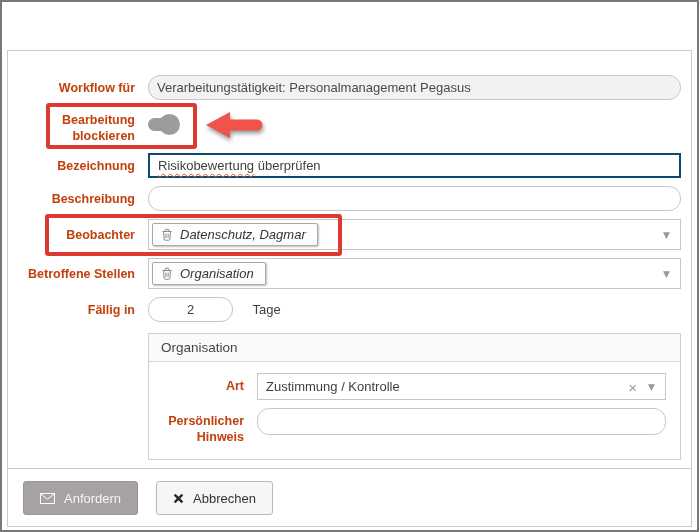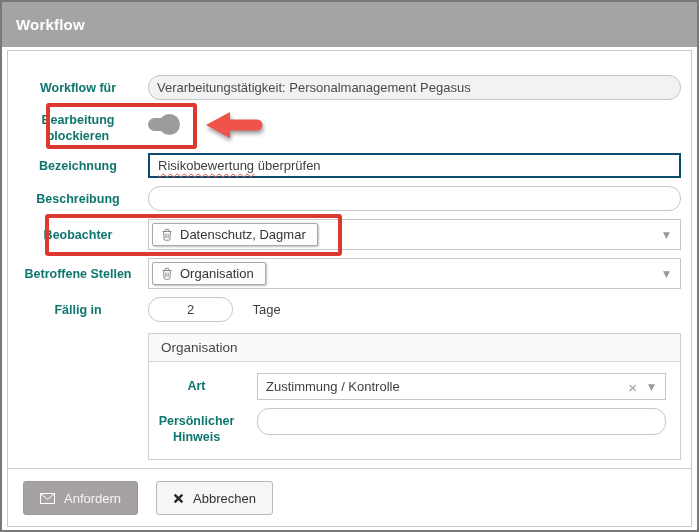--- a/index.html
+++ b/index.html
@@ -17,22 +17,22 @@
   }
   .panel {
     position:absolute; left:5px; right:5px; top:48px; bottom:3px;
     border:1px solid #c9c9c9; background:#fff;
     display:flex; flex-direction:column;
   }
   .form-area { flex:1 1 auto; padding:24px 8px 0 13px; overflow:hidden; }
 
   .row { display:flex; align-items:flex-start; margin-bottom:8px; position:relative; }
   .row-label {
-    flex:0 0 114px; text-align:center; font-weight:bold;
-    font-size:12.5px; line-height:1.3; color:#0f766e; padding-top:5px;
+    flex:0 0 114px; text-align:right; font-weight:bold;
+    font-size:12.5px; line-height:1.3; color:#c2410c; padding-top:5px;
   }
   .row-field { flex:1 1 auto; margin-left:13px; margin-right:2px; position:relative; }
 
   .tbox {
     width:100%; height:25px; border:1px solid #c6c6c6; background:#fff;
     font-family:inherit; font-size:13px; color:#3f3f3f; padding:0 8px;
     border-radius:12px; outline:none; display:block;
   }
   .tbox.readonly { background:#f2f2f2; color:#4a4a4a; }
   .tbox.small { width:85px; text-align:center; display:inline-block; }
@@ -40,21 +40,21 @@
   .fakebox {
     height:25px; border:2px solid #0c4a6e; background:#fff;
     font-size:13px; color:#3f3f3f; padding:4px 8px;
     display:flex; align-items:center;
   }
   .squiggle { text-decoration:underline wavy #e04b3b 1px; text-underline-offset:3px; }
   .rest { white-space:pre; }
 
   .selectbox {
     position:relative; min-height:31px; border:1px solid #c6c6c6; background:#fff;
-    display:flex; padding:3px 26px 3px 3px;
+    display:flex; padding:3px 26px 3px 3px;font-style:italic;
   }
   .caret {
     position:absolute; right:10px; top:50%; transform:translateY(-50%);
     font-size:9px; color:#999; font-family:"DejaVu Sans",sans-serif; line-height:1;
   }
   .chip {
     display:inline-flex; align-items:center; gap:7px;
     border:1px solid #a9a9a9; background:#fdfdfd; border-radius:2px;
     box-shadow:1px 1px 2px rgba(0,0,0,.25);
     padding:3px 11px 3px 8px; font-size:13px; color:#353535; cursor:pointer;
@@ -102,23 +102,20 @@
     position:absolute; left:58px; top:1px; z-index:5; pointer-events:none;
     filter:drop-shadow(1px 3px 2px rgba(70,70,70,.55));
   }
   .icon { display:inline-flex; align-items:center; }
 </style>
 </head>
 <body>
 
 <div class="window">
 
-  <div class="titlebar">
-    <span>Workflow</span>
-  </div>
 
   <div class="panel">
     <div class="form-area">
 
       <div class="row">
         <div class="row-label">Workflow für</div>
         <div class="row-field">
           <input class="tbox readonly" readonly="" value="Verarbeitungstätigkeit: Personalmanagement Pegasus" style="">
         </div>
       </div>

